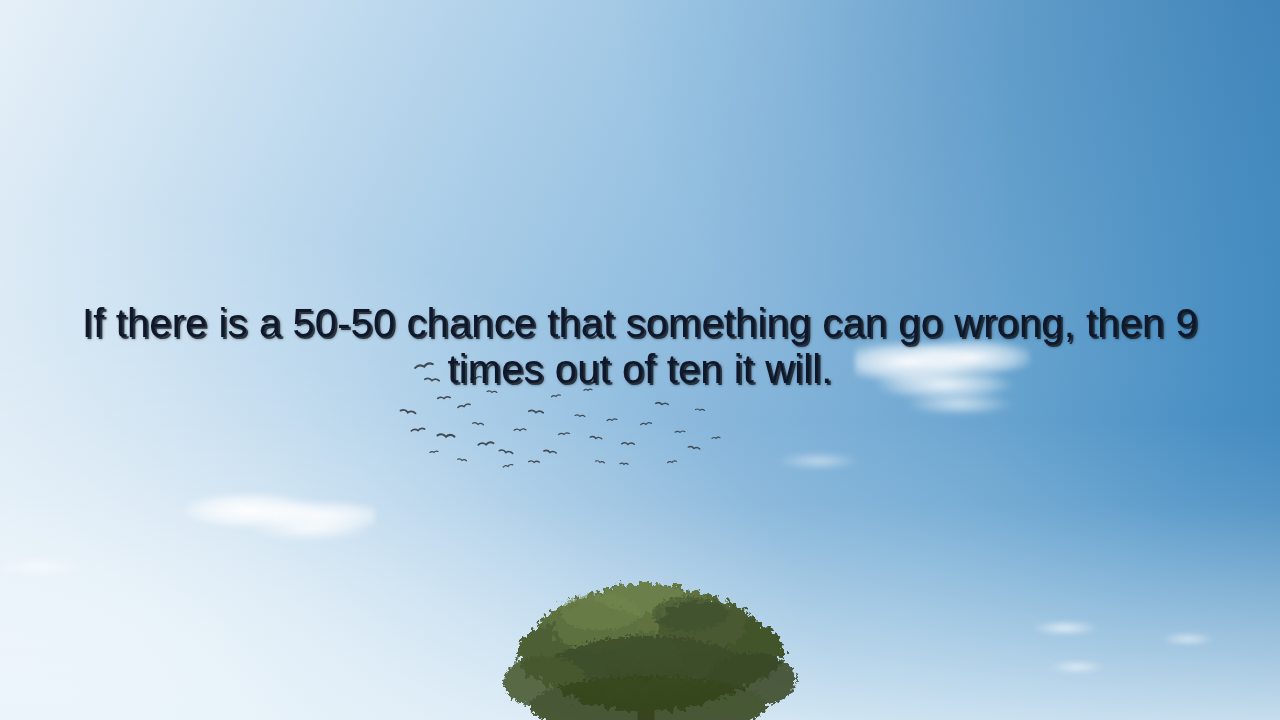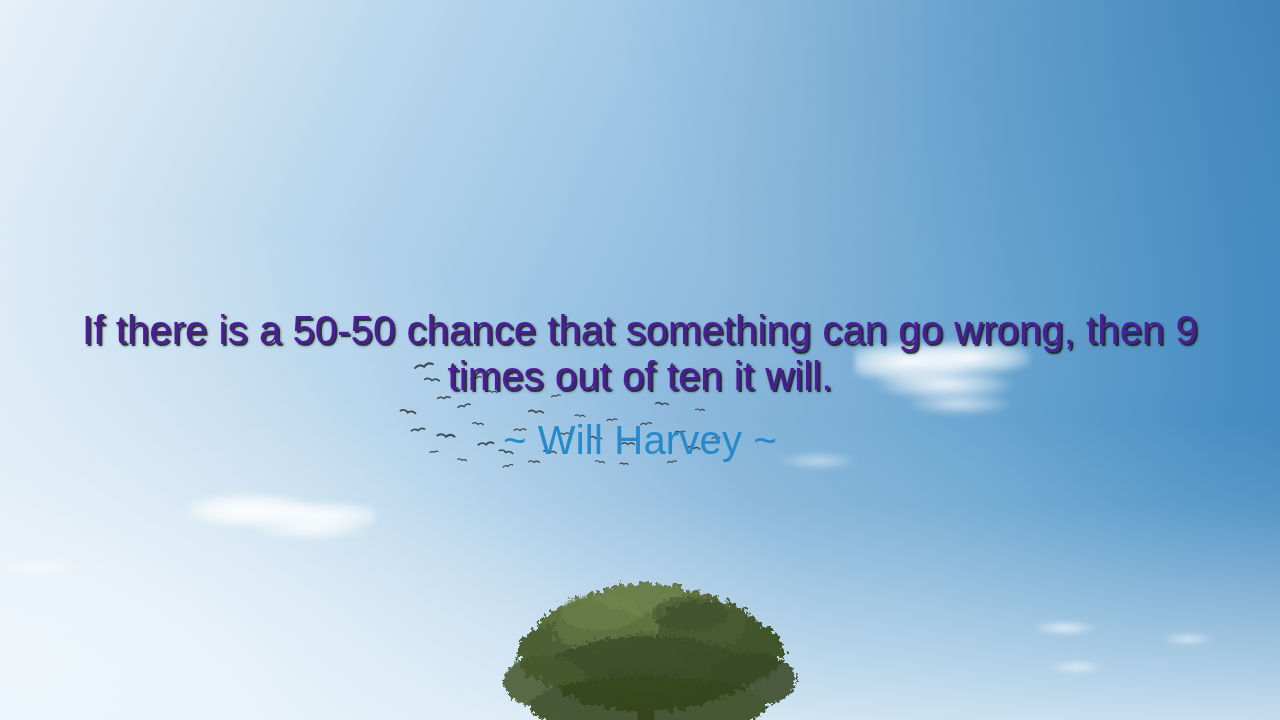--- a/index.html
+++ b/index.html
@@ -125,27 +125,27 @@
     position:absolute;
     left:0; right:0;
     top:296px;
     text-align:center;
     padding:0 40px;
   }
   #quote-text {
     font-size:40px;
     line-height:46px;
     font-weight:400;
-    color:#4c1d95;
+    color:#0f172a;
     letter-spacing:0.1px;
     text-shadow:
        2px 2px 0 rgba(20,28,36,0.78),
        2px 2px 3px rgba(20,28,36,0.55);
     max-width:1160px;
-    margin:11px auto;
+    margin:4px auto;
   }
   #quote-author {
     margin-top:18px;
     font-size:40px;
     line-height:46px;
     font-weight:400;
     color:#2789c9;
     letter-spacing:0.2px;
   }
 </style>
@@ -261,16 +261,15 @@
         <ellipse cx="648" cy="676" rx="108" ry="40" fill="#3d4e29"></ellipse>
         <ellipse cx="545" cy="682" rx="42" ry="26" fill="#47592f"></ellipse>
         <ellipse cx="752" cy="680" rx="44" ry="27" fill="#3a4a27"></ellipse>
         <ellipse cx="648" cy="706" rx="118" ry="30" fill="#36451f"></ellipse>
       </g>
     </svg>
   </div>
 
   <div id="quote-block">
     <div id="quote-text">If there is a 50-50 chance that something can go wrong, then 9 times out of ten it will.</div>
-    <div id="quote-author">~ Will Harvey ~</div>
   </div>
 
 </div>
 
 </body></html>

